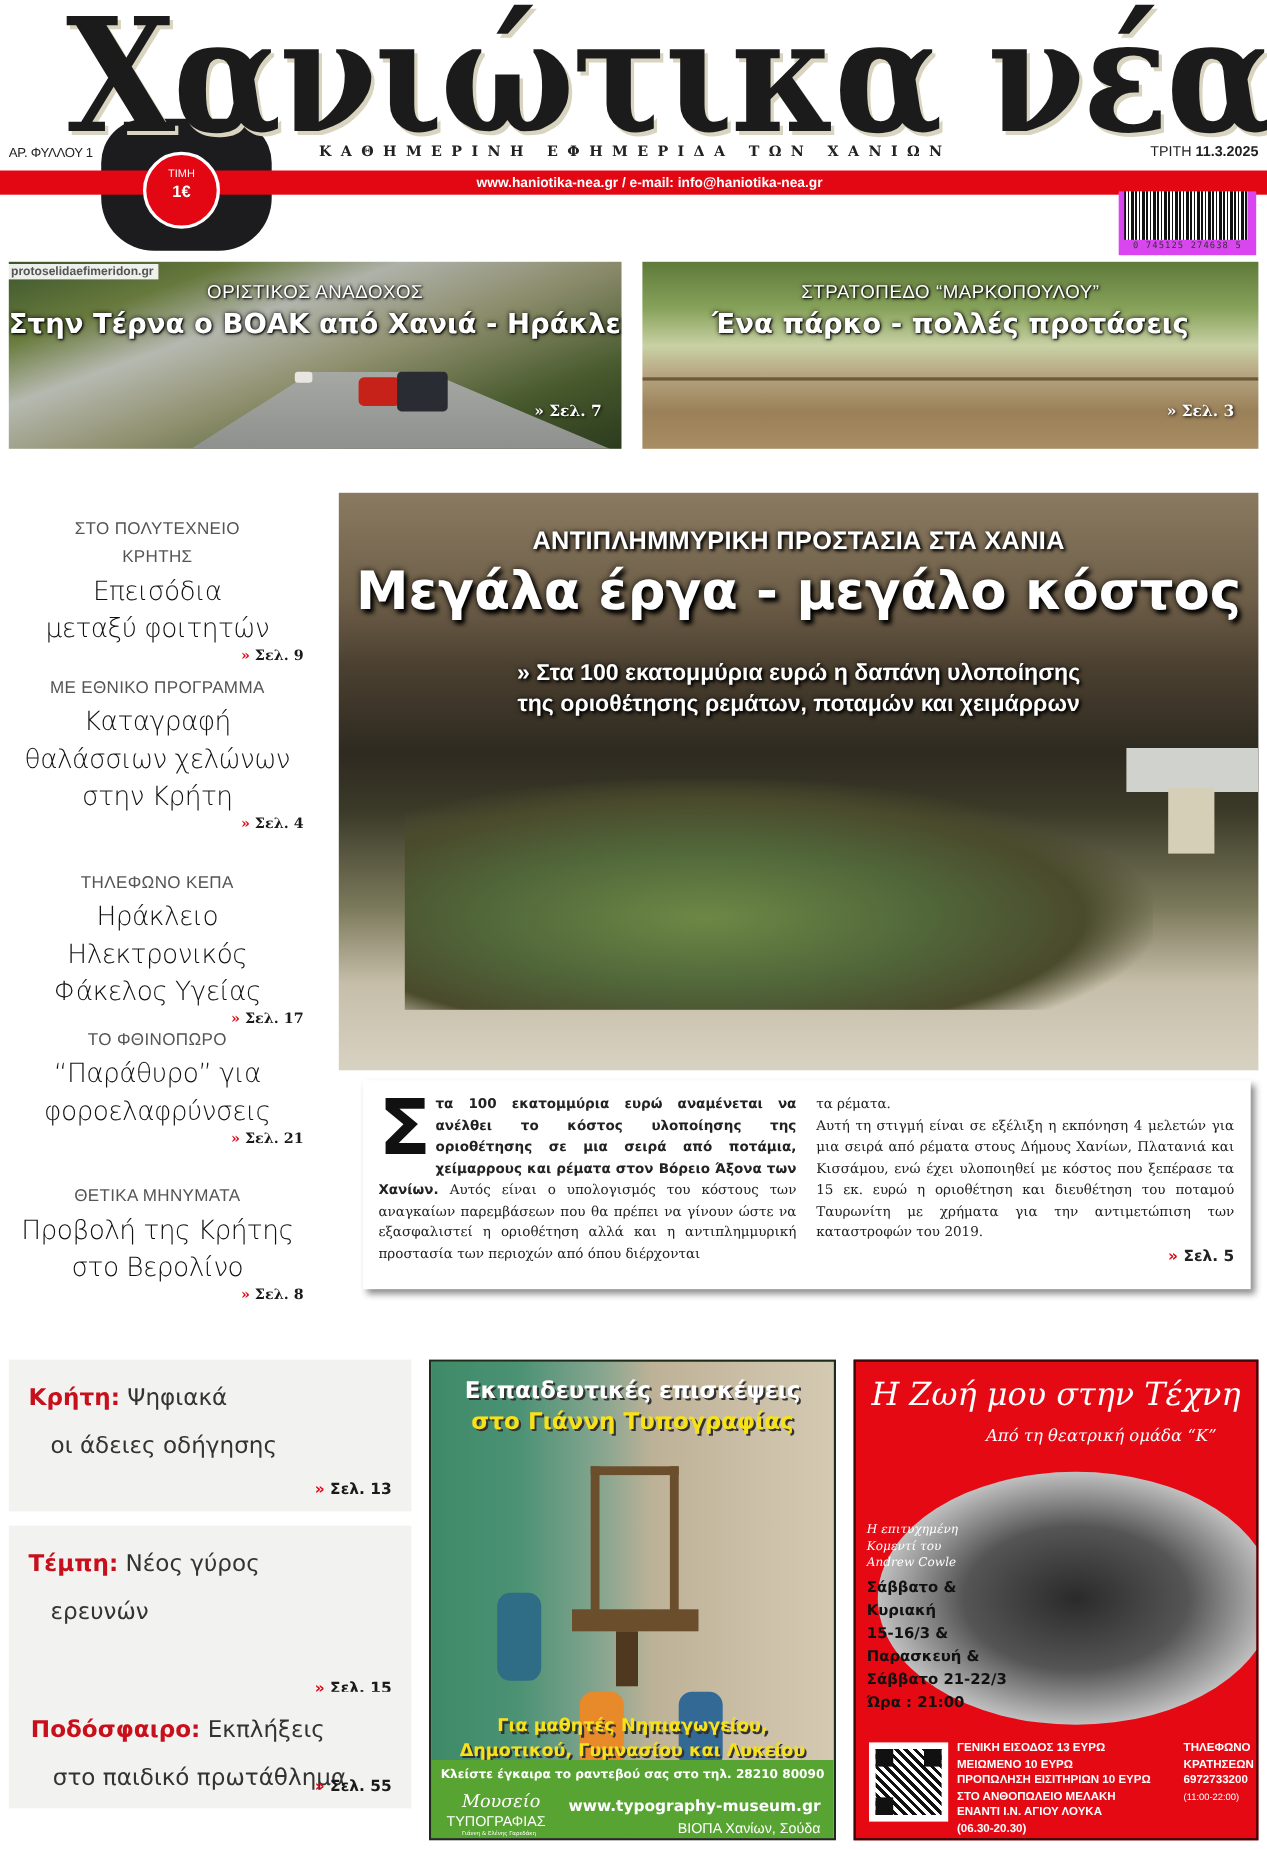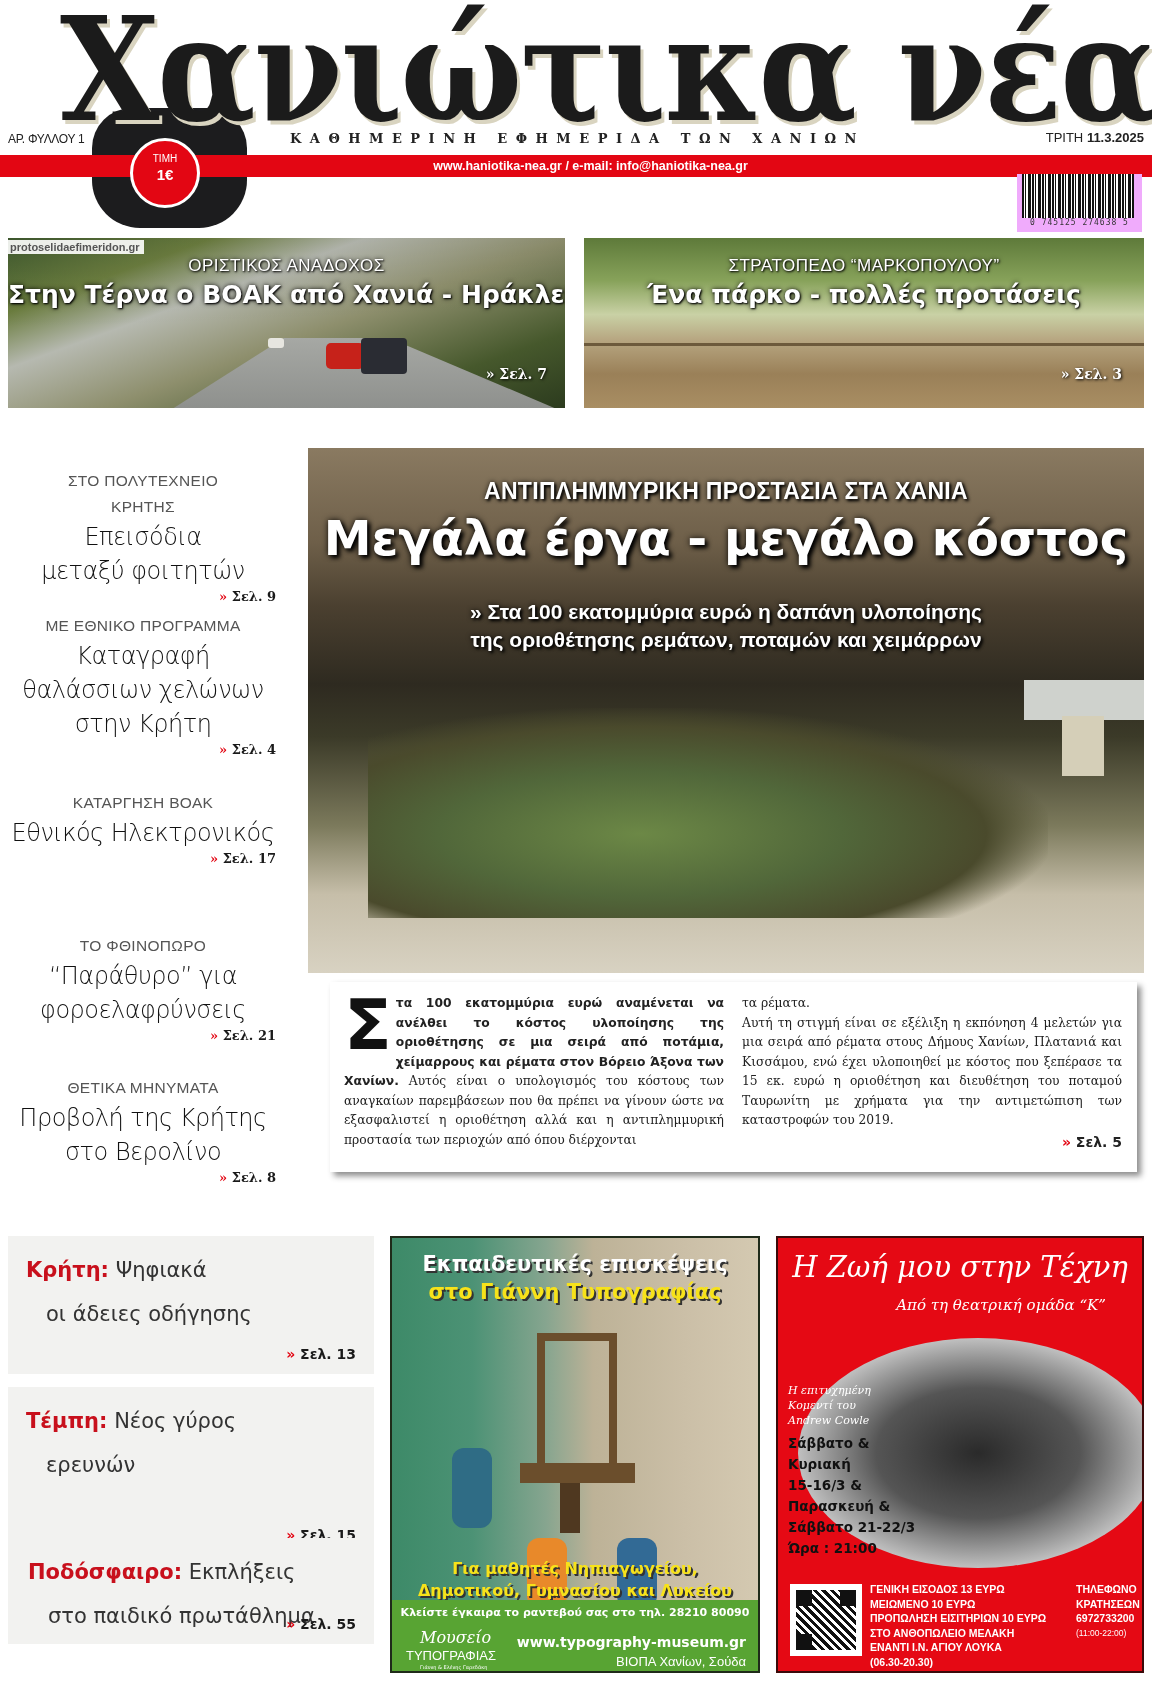--- a/index.html
+++ b/index.html
@@ -34,21 +34,21 @@
     font-family: "Liberation Sans", sans-serif; padding-left: 29px;
   }
   .price-badge {
     position: absolute; left: 130px; top: 138px; width: 70px; height: 70px; border-radius: 50%;
     background: #e30613; border: 3px solid #fff; color: #fff; text-align: center;
     font-family: "Liberation Sans", sans-serif;
   }
   .price-badge .pl { display: block; font-size: 10px; margin-top: 12px; }
   .price-badge .pv { display: block; font-size: 15px; font-weight: bold; margin-top: 2px; }
   .barcode {
-    position: absolute; left: 1017px; top: 174px; width: 125px; height: 58px; background: #f0abfc;
+    position: absolute; left: 1017px; top: 174px; width: 125px; height: 58px; background: #d946ef;
   }
   .barcode .bars {
     position: absolute; left: 5px; top: 0; width: 112px; height: 44px;
     background: repeating-linear-gradient(90deg, #111 0 2px, #fff 2px 3px, #111 3px 4px, #fff 4px 6px, #111 6px 9px, #fff 9px 10px);
   }
   .barcode .digits { position: absolute; left: 0; top: 44px; width: 125px; font-size: 8px; font-family: "DejaVu Sans Mono", monospace; color: #333; text-align: center; letter-spacing: 1px; }
   .watermark {
     position: absolute; left: 6px; top: 240px; background: rgba(255,255,255,0.9);
     font-size: 11px; font-weight: bold; color: #555; padding: 1px 4px;
     font-family: "Liberation Sans", sans-serif;
@@ -255,22 +255,23 @@
 
 <div class="brief" style="top:613px;">
   <div class="bk">ΜΕ ΕΘΝΙΚΟ ΠΡΟΓΡΑΜΜΑ</div>
   <div class="bh">Καταγραφή</div>
   <div class="bh">θαλάσσιων χελώνων</div>
   <div class="bh">στην Κρήτη</div>
   <div class="br"><span class="arrow-red">»</span> <span>Σελ. 4</span></div>
 </div>
 
 <div class="brief" style="top:790px;">
-  <div class="bk">ΚΑΤΑΡΓΗΣΗ ΒΟΑΚ</div>
-  <div class="bh">Εθνικός Ηλεκτρονικός</div>
+  <div class="bk">ΤΗΛΕΦΩΝΟ ΚΕΠΑ</div>
+  <div class="bh">Ηράκλειο Ηλεκτρονικός</div>
+  <div class="bh">Φάκελος Υγείας</div>
   <div class="br"><span class="arrow-red">»</span> <span>Σελ. 17</span></div>
 </div>
 
 <div class="brief" style="top:933px;">
   <div class="bk">ΤΟ ΦΘΙΝΟΠΩΡΟ</div>
   <div class="bh">“Παράθυρο” για</div>
   <div class="bh">φοροελαφρύνσεις</div>
   <div class="br"><span class="arrow-red">»</span> <span>Σελ. 21</span></div>
 </div>
 

